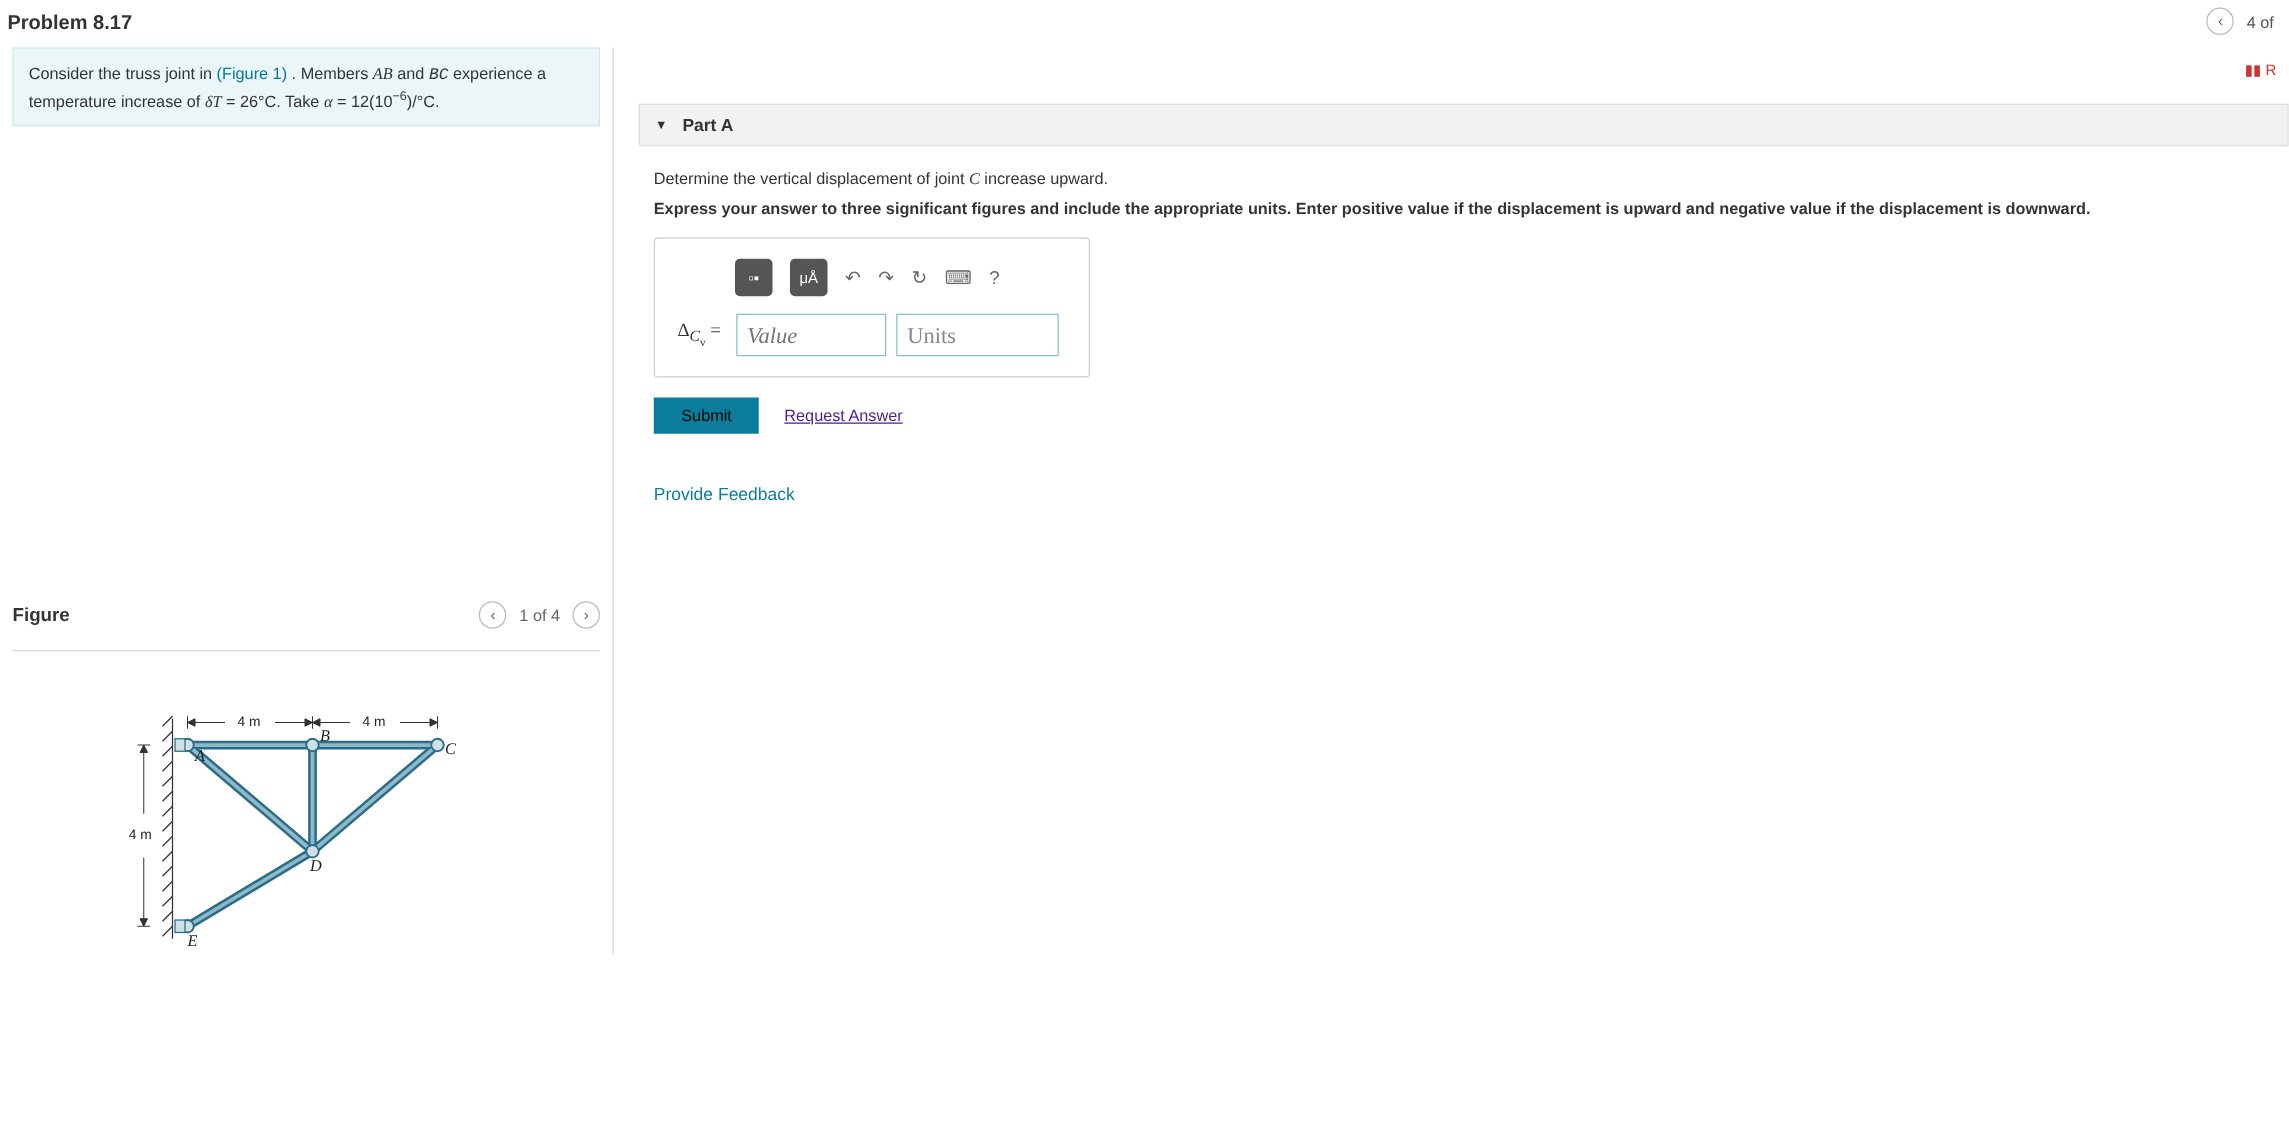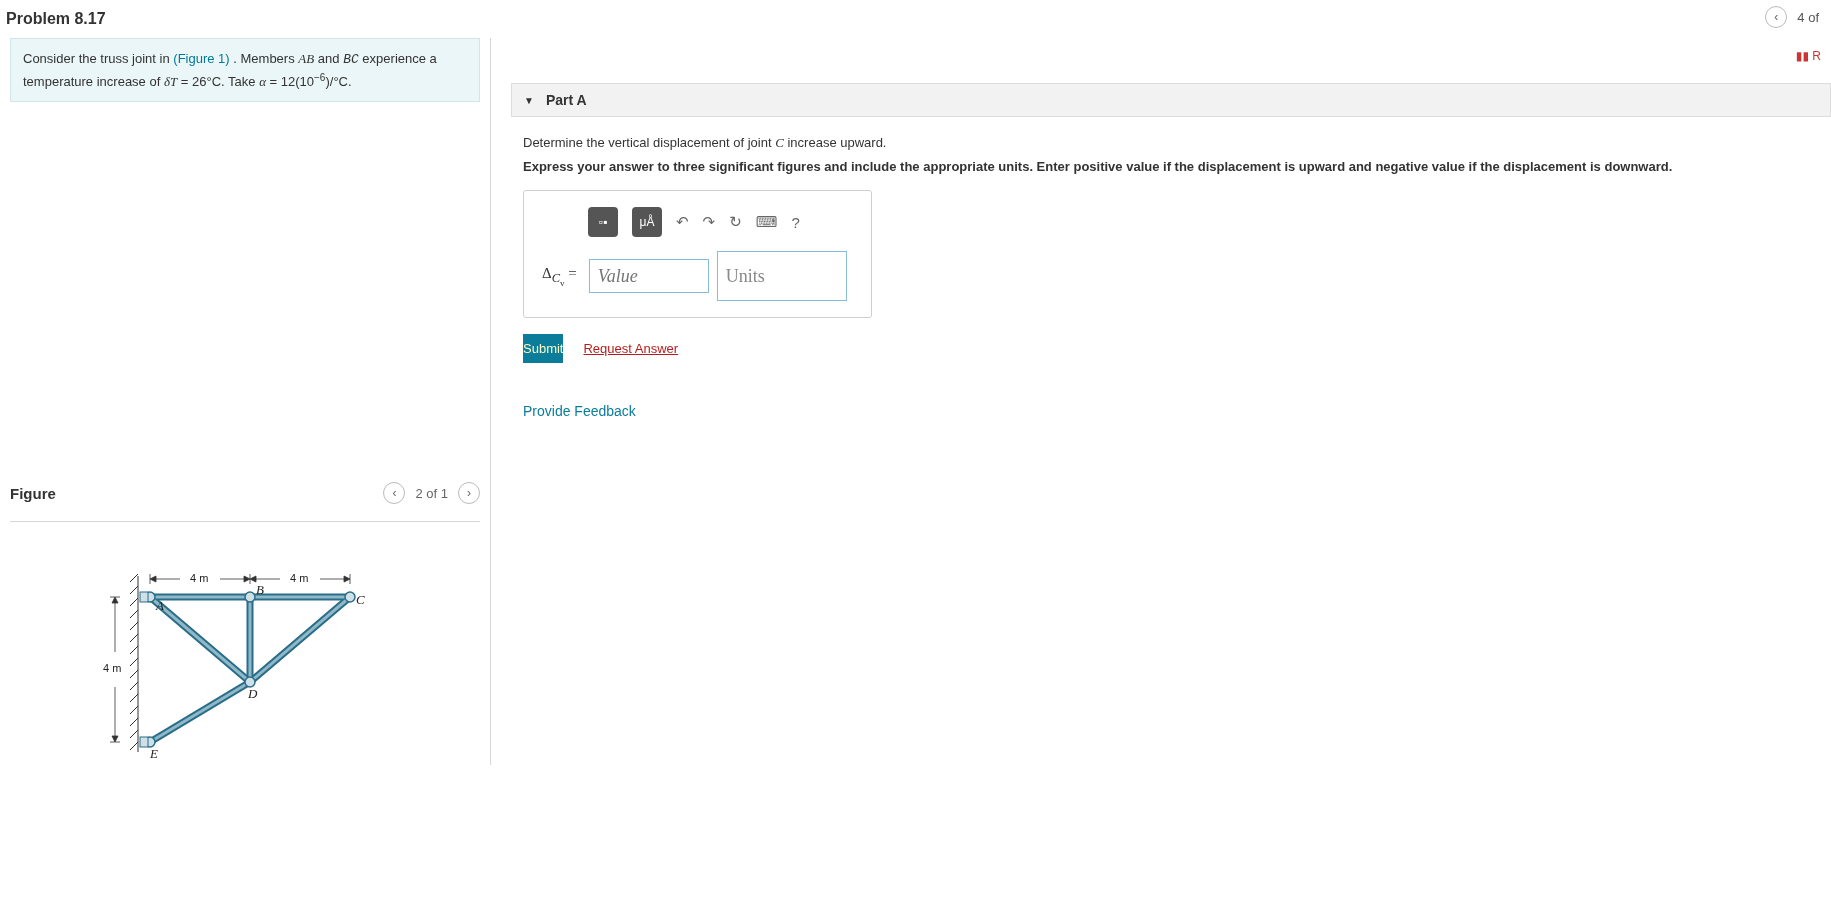--- a/index.html
+++ b/index.html
@@ -36,25 +36,25 @@
 
   .answer-box { border: 1px solid #cfcfcf; display: inline-block; padding: 16px 24px 16px 14px; border-radius: 3px; margin-top: 8px; }
   .tool-row { display: flex; align-items: center; gap: 14px; margin-bottom: 14px; padding-left: 50px; }
   .tool-btn { width: 30px; height: 30px; display: inline-flex; align-items: center; justify-content: center; border-radius: 4px; cursor: pointer; }
   .tool-btn.dark { background: #555; color: #fff; font-size: 12px; }
   .tool-plain { color: #666; font-size: 15px; cursor: pointer; }
   .input-row { display: flex; align-items: center; gap: 8px; }
   .eq-label { font-family: 'Times New Roman', serif; font-size: 15px; padding: 0 4px; }
   .eq-label i { font-style: italic; }
   .val-input { width: 120px; height: 34px; border: 1px solid #88bdd6; font-family: 'Times New Roman', serif; font-size: 18px; color: #888; padding: 0 8px; font-style: italic; }
-  .units-input { width: 130px; height: 50px; border: 1px solid #88bdd6; font-family: 'Times New Roman', serif; font-size: 18px; color: #888; padding: 0 8px; font-style: normal; background: #fff; display: inline-flex; align-items: center; }
+  .units-input { width: 130px; height: 34px; border: 1px solid #88bdd6; font-family: 'Times New Roman', serif; font-size: 18px; color: #888; padding: 0 8px; font-style: normal; background: #fff; display: inline-flex; align-items: center; }
 
   .submit-row { margin-top: 16px; display: flex; align-items: center; gap: 20px; }
-  .submit-btn { background: #0b7d9a; color: #fef9c3; border: none; padding: 7px 0; font-size: 13px; cursor: pointer; }
-  .req-link { color: #b91c1c; text-decoration: underline; font-size: 13px; cursor: pointer; }
+  .submit-btn { background: #0b7d9a; color: #000000; border: none; padding: 7px 22px; font-size: 13px; cursor: pointer; }
+  .req-link { color: #4c1d95; text-decoration: underline; font-size: 13px; cursor: pointer; }
 
   .feedback-link { color: #0b7d9a; font-size: 14px; margin-top: 40px; display: inline-block; cursor: pointer; }
 </style>
 </head>
 <body>
 
 <div class="page">
   <div class="title-row">
     <h1>Problem 8.17</h1>
     <div class="title-right">
@@ -78,21 +78,21 @@
         <span> = 26°C. Take </span>
         <i style="font-family:'Times New Roman',serif">α</i>
         <span> = 12(10</span><span class="sup">−6</span><span>)/°C.</span>
       </div>
 
       <div class="figure-section">
         <div class="fig-head">
           <h2>Figure</h2>
           <div class="fig-nav">
             <span class="nav-circle">‹</span>
-            <span>2 of 1</span>
+            <span>1 of 4</span>
             <span class="nav-circle">›</span>
           </div>
         </div>
         <div class="fig-img-wrap">
           <svg width="280" height="210" viewBox="0 0 280 210">
 
             <g stroke="#333" stroke-width="1">
               <line x1="38" y1="24" x2="38" y2="200"></line>
               <line x1="30" y1="30" x2="38" y2="22"></line>
               <line x1="30" y1="42" x2="38" y2="34"></line>

